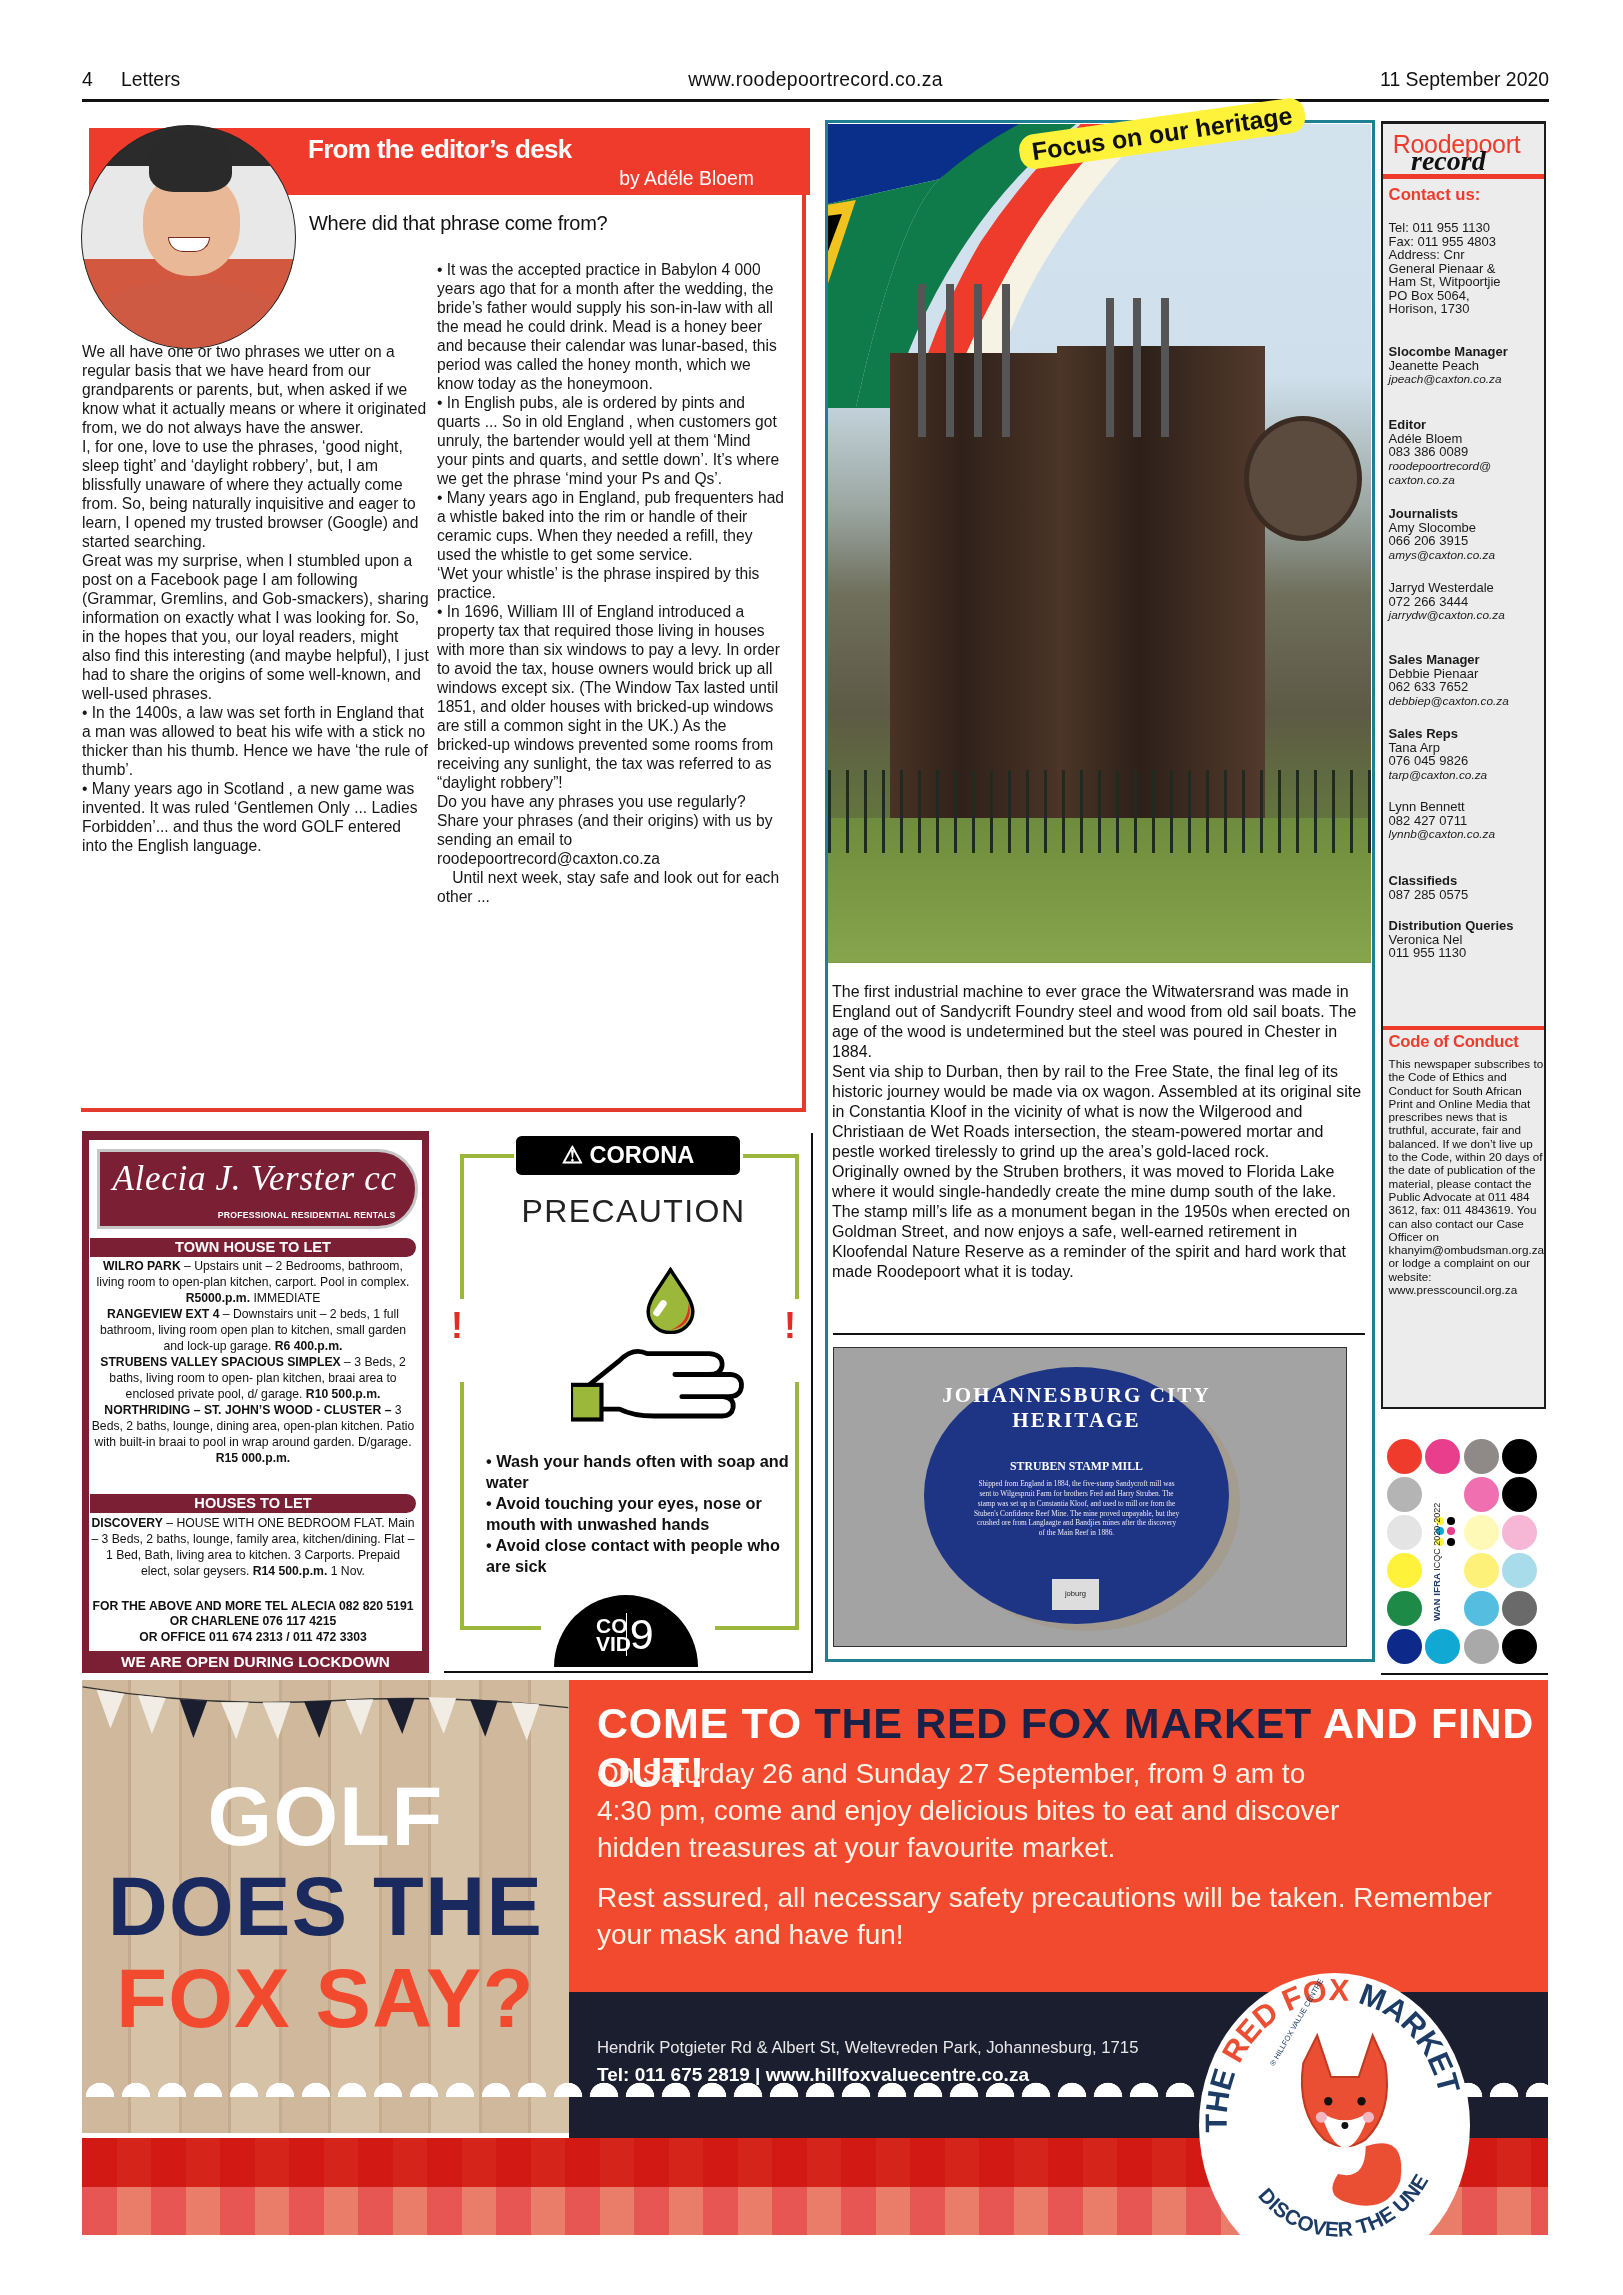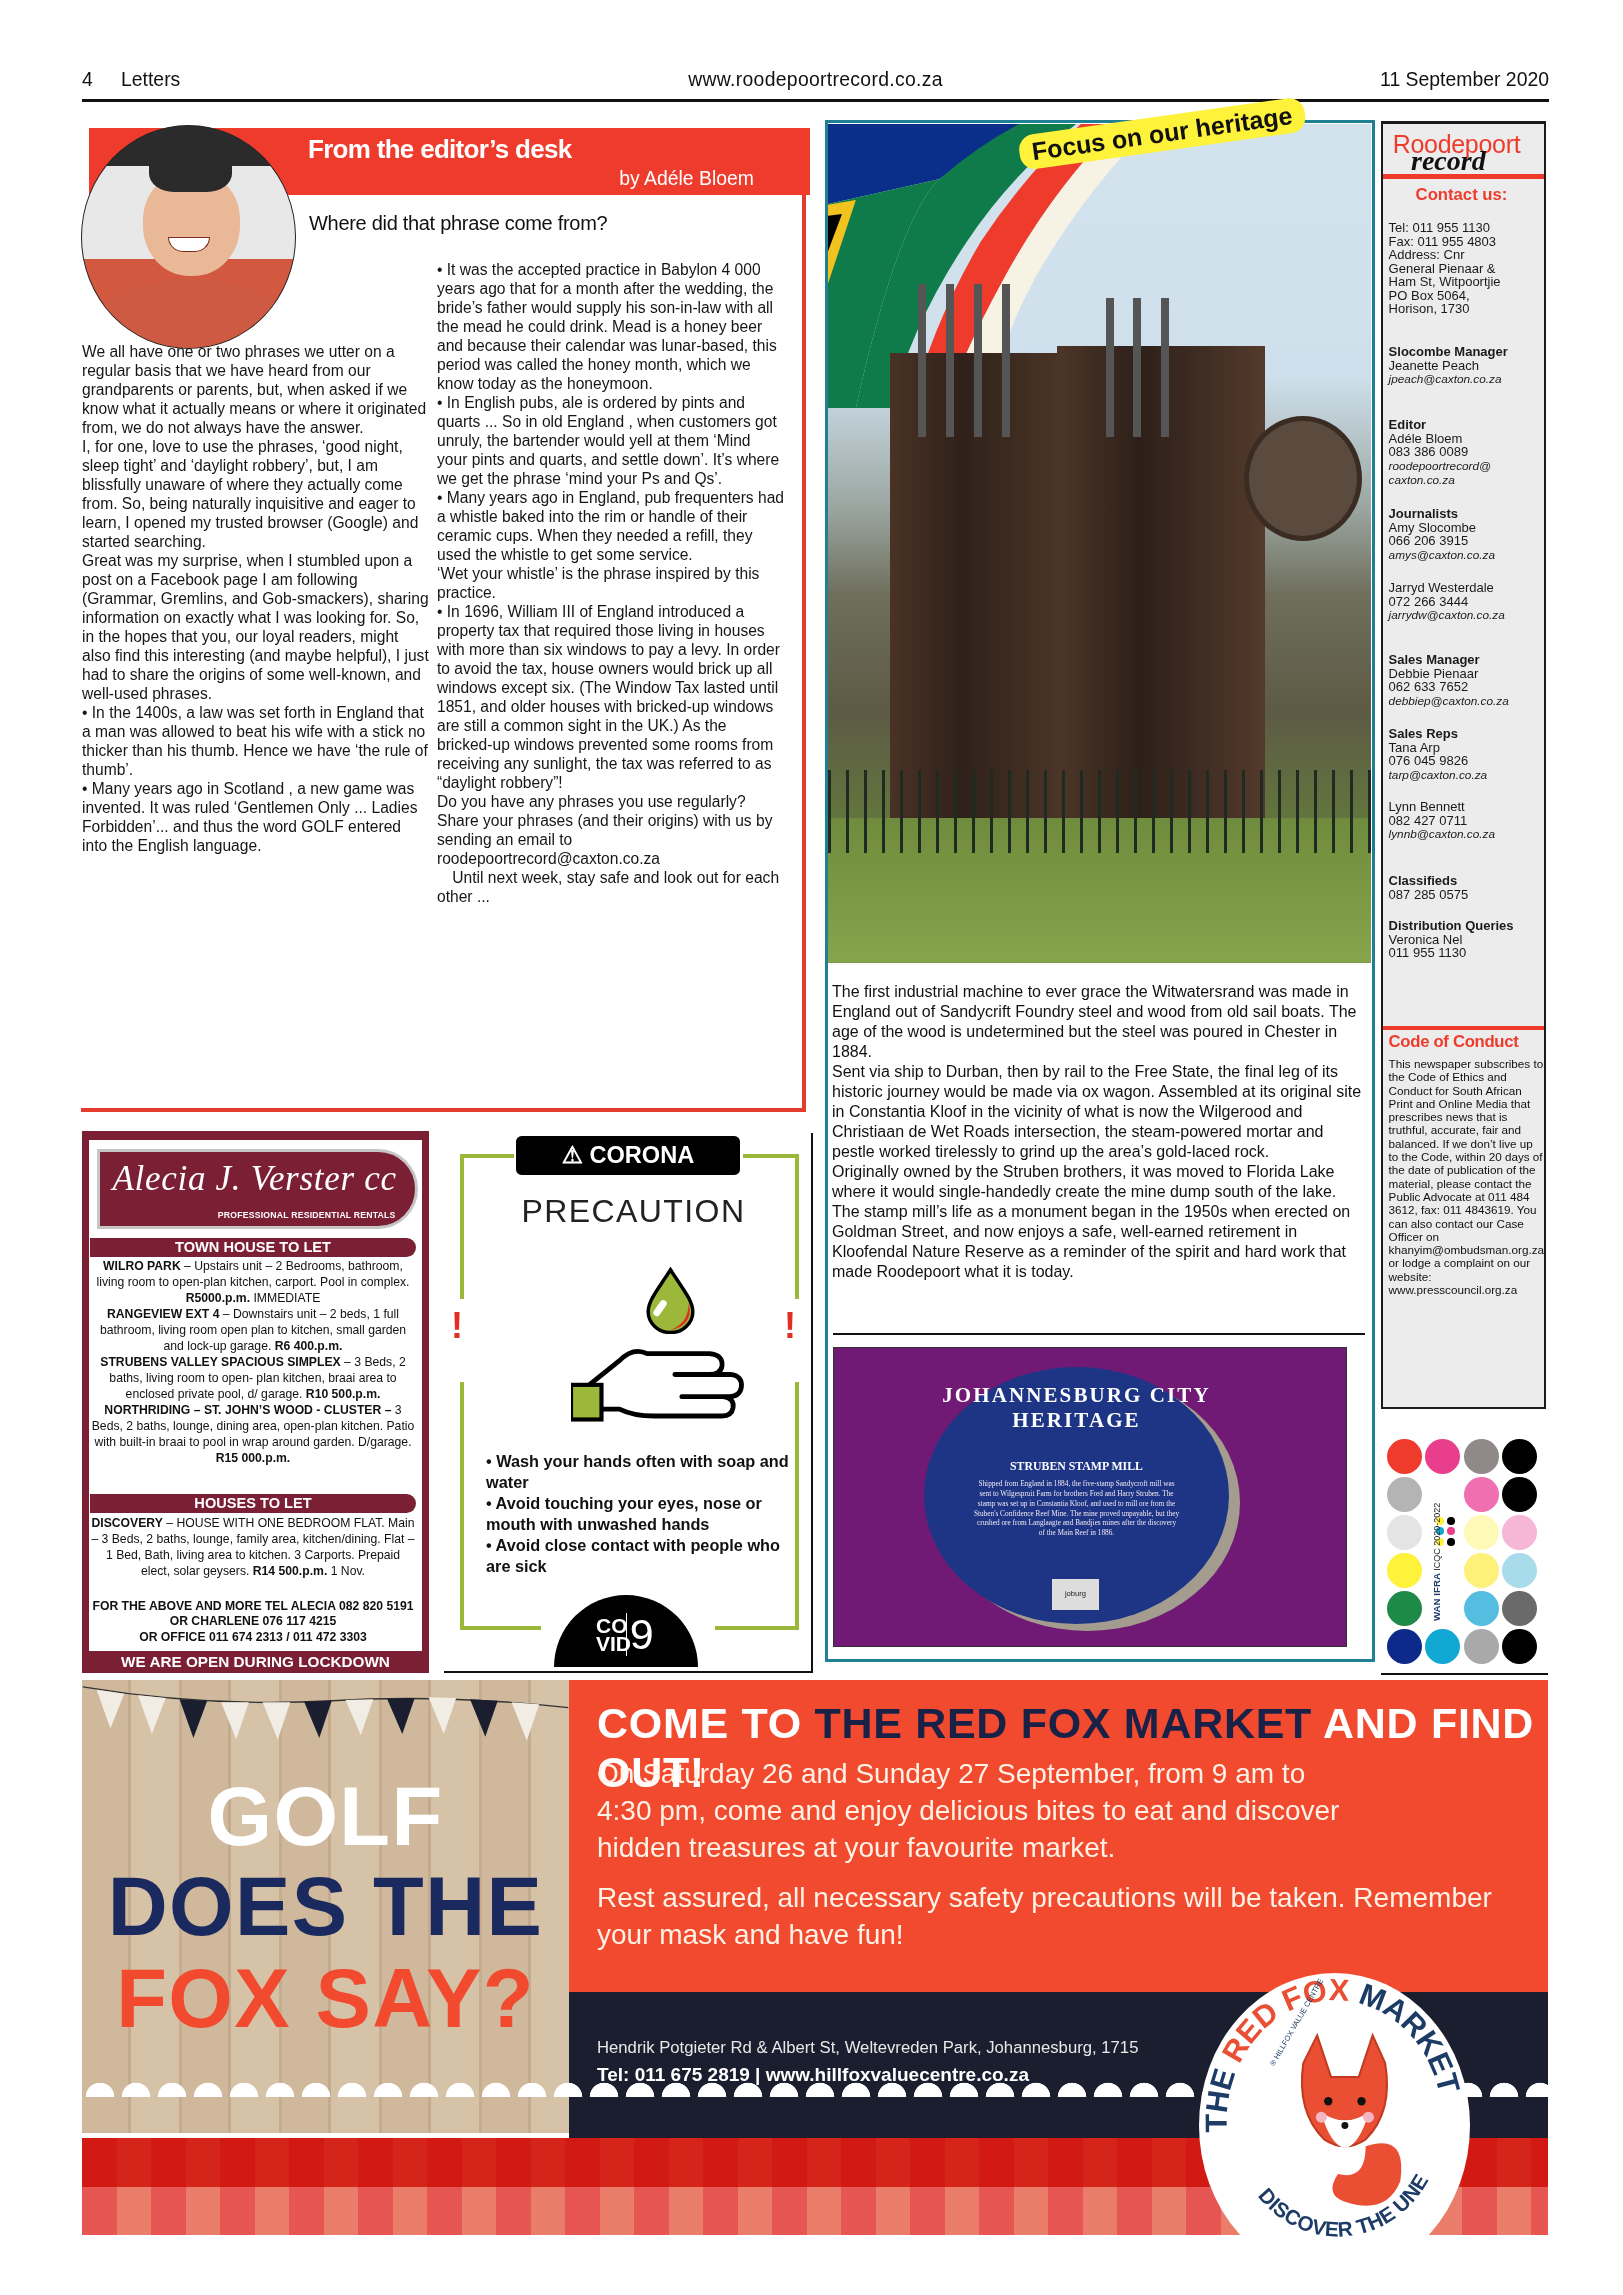--- a/index.html
+++ b/index.html
@@ -32,33 +32,33 @@
   .ed-col2 { left: 437px; top: 260px; width: 347px; }
 
   
   .her-box { position: absolute; left: 825px; top: 120px; width: 550px; height: 1542px; border: 3.5px solid #1f7f93; background: #fff; }
   .her-photo { position: absolute; left: 828px; top: 124px; width: 543px; height: 839px; overflow: hidden; background: linear-gradient(180deg, #d2e3ee 0%, #cfe0ec 30%, #9aa5a0 46%, #6f6f5c 56%, #5d5a45 70%, #637a3c 85%, #7d9a47 100%); }
   .flag { position: absolute; left: -14px; top: -21px; width: 361px; height: 305px; }
   .her-tag { position: absolute; left: 1022px; top: 136px; padding: 2.8px 12.5px; background: #fff23a; border-radius: 15.3px; font-weight: bold; font-size: 25px; color: #111; transform: rotate(-8deg); transform-origin: left bottom; font-family: "Liberation Sans Narrow", "Liberation Sans", sans-serif; }
   .mill { position: absolute; background: #3e2b22; }
   .her-text { position: absolute; left: 832px; top: 982px; width: 534px; font-size: 16px; line-height: 20px; font-family: "Liberation Sans Narrow", "Liberation Sans", sans-serif; }
   .her-rule { position: absolute; left: 833px; top: 1333px; width: 532px; height: 2.1px; background: #111; }
-  .plaque-wrap { position: absolute; left: 833px; top: 1347px; width: 514px; height: 300px; background: #701a75; border: 1.4px solid #333; overflow: hidden; }
+  .plaque-wrap { position: absolute; left: 833px; top: 1347px; width: 514px; height: 300px; background: #a3a3a3; border: 1.4px solid #333; overflow: hidden; }
   .plaque { position: absolute; left: 90px; top: 19.4px; width: 305px; height: 257px; border-radius: 50%; background: #1e3586; box-shadow: 11px 7px 0 #a39c8f; color: #fff; text-align: center; }
   .plaque .ring { position:absolute; left:0; right:0; top:15.3px; font-family:"Liberation Serif", serif; font-weight:bold; font-size:21px; letter-spacing:2.1px; }
   .plaque .ptitle { position:absolute; left:0; right:0; top:92px; font-family:"Liberation Serif", serif; font-weight:bold; font-size:11.8px; }
   .plaque .pbody { position:absolute; left:49px; right:49px; top:112px; font-family:"Liberation Serif", serif; font-size:7.3px; line-height:9.7px; color:#f0e8f0; }
   .plaque .logo { position:absolute; left:128px; top:212px; width:47px; height:30.5px; background:#ddd; color:#222; font-size:7.6px; line-height:30.5px; }
 
   
   .side { position: absolute; left: 1381px; top: 121px; width: 165px; height: 1288px; background: #ececec; border: 2.1px solid #1b1b1b; border-top: 3.5px solid #1b1b1b; }
   .side .brand1 { position: absolute; left: 9.7px; top: 5.6px; color: #ef3b2c; font-size: 25px; letter-spacing: -0.3px; }
   .side .brand2 { position: absolute; left: 28px; top: 21px; font-family: "Liberation Serif", serif; font-style: italic; font-weight: bold; font-size: 28px; color: #111; }
   .side .redbar { position: absolute; left: 0; right: 0; top: 50px; height: 4.9px; background: #ef3b2c; }
-  .side .contact-h { position: absolute; left: 5.6px; top: 61px; color: #ef3b2c; font-weight: bold; font-size: 16.7px; margin-left: 27px; }
+  .side .contact-h { position: absolute; left: 5.6px; top: 61px; color: #ef3b2c; font-weight: bold; font-size: 16.7px; }
   .side .blk { position: absolute; left: 5.6px; width: 157px; font-size: 13px; line-height: 13.5px; color: #1a1a1a; }
   .side .blk b { font-weight: bold; }
   .side .blk i { font-style: italic; font-size: 11.8px; }
   .side .code-rule { position: absolute; left: 0; right: 0; top: 902px; height: 3.5px; background: #ef3b2c; }
   .side .code-h { position: absolute; left: 5.6px; top: 908px; color: #ef3b2c; font-weight: bold; font-size: 16.7px; letter-spacing: -0.3px; }
   .side .code-body { position: absolute; left: 5.6px; top: 933px; width: 155px; font-size: 11.7px; line-height: 13.3px; }
   .colorbar { position: absolute; left: 1383px; top: 1433px; width: 162px; height: 236px; }
   .dot { position: absolute; width: 35px; height: 35px; border-radius: 50%; }
   .minidot { position: absolute; width: 7.6px; height: 7.6px; border-radius: 50%; }
   .wan { position: absolute; left: 1431px; top: 1559px; transform: rotate(-90deg); transform-origin: left top; font-size: 9.7px; font-weight: bold; color: #1e3b6e; white-space: nowrap; }

